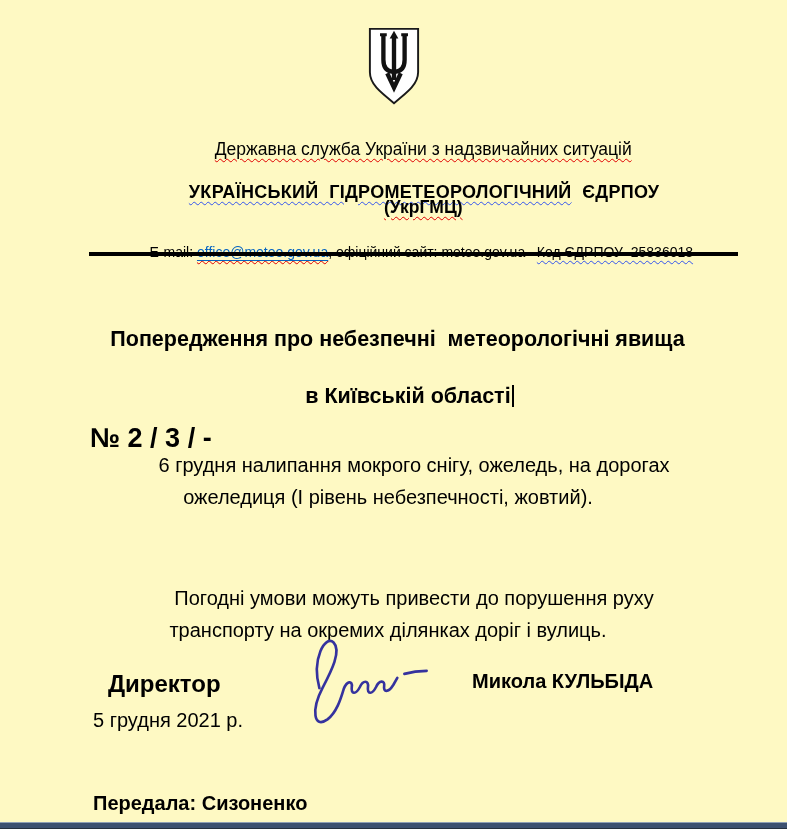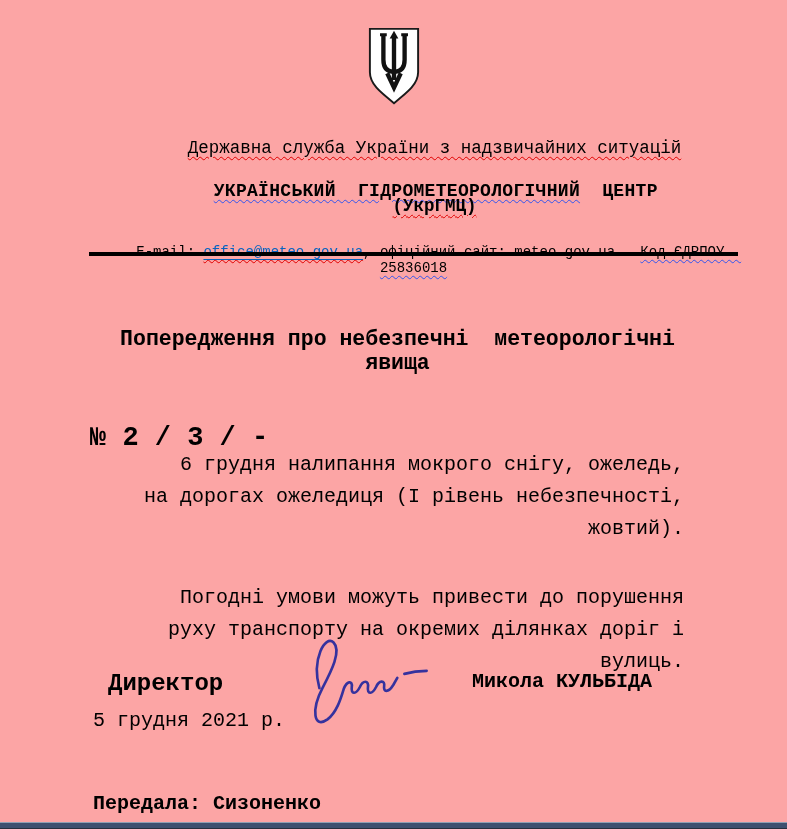--- a/index.html
+++ b/index.html
@@ -7,22 +7,22 @@
     --spell-red:#e00000;
     --grammar-blue:#3355ee;
     --ink:#35329e;
     --bar-blue:#3d5170;
     --text:#000;
   }
   html,body{margin:0;padding:0;background:#fff;}
   #page{
     position:relative;
     width:787px;height:829px;
-    background:#fca5a5;
-    font-family:Liberation Mono, monospace;
+    background:#fef9c3;
+    font-family:Liberation Sans, sans-serif;
     color:var(--text);
     overflow:hidden;
   }
   .abs{position:absolute;}
   .hdr{left:89px;width:649px;text-align:center;white-space:pre-wrap;}
   .emblem-wrap{top:26px;left:0;width:787px;display:flex;justify-content:center;}
   .parent-org{top:118px;font-size:17.5px;}
   .org-name{top:161px;font-size:18px;font-weight:bold;letter-spacing:.3px;}
   .org-abbr{top:176px;font-size:17.5px;font-weight:bold;}
   .addr1{top:211px;font-size:14px;}
@@ -47,21 +47,21 @@
     text-decoration-line:underline;
     text-decoration-style:solid;
     text-decoration-color:var(--link-blue);
     cursor:pointer;
   }
   .title{left:90px;width:615px;text-align:center;font-weight:bold;font-size:21.5px;white-space:pre-wrap;}
   .title1{top:327px;}
   .title2{top:359px;}
   .caret{display:inline-block;width:2px;height:22px;background:#000;vertical-align:-4px;margin-left:1px;}
   .doc-number{top:423px;left:90px;width:615px;text-align:left;font-weight:bold;font-size:27px;}
-  .para{left:92px;width:592px;font-size:20px;line-height:32px;text-indent:52px;text-align:right;}
+  .para{left:92px;width:592px;font-size:20px;line-height:32px;text-indent:52px;text-align:center;}
   .para1{top:449px;}
   .para2{top:542px;margin-top:40px;}
   .sig-position{top:670px;left:108px;font-size:24px;font-weight:bold;}
   .sig-name{top:670px;left:472px;font-size:20px;font-weight:bold;}
   .sig-date{top:709px;left:93px;font-size:20px;}
   .signature-svg{top:630px;left:285px;width:172px;height:108px;}
   .transmitted{top:792px;left:93px;font-size:20px;font-weight:bold;}
   .bottom-bar{
     left:0;bottom:0;width:787px;height:7px;
     background:linear-gradient(to bottom,#8fa0b4 0 1px,var(--bar-blue) 1px 6px,#26313f 6px 7px);
@@ -84,35 +84,38 @@
       <path d="M32,5 L27.5,13 H36.5 Z" fill="#111111"></path>
       <path d="M17.5,9 H24.5 M39.5,9 H46.5" stroke="#111111" stroke-width="3"></path>
     </svg>
   </div>
 
   <div class="abs hdr parent-org">
     <span class="red-wavy">Державна служба України з надзвичайних ситуацій</span>
   </div>
 
   <div class="abs hdr org-name">
-    <span class="blue-wavy">УКРАЇНСЬКИЙ  ГІДРОМЕТЕОРОЛОГІЧНИЙ</span><span>  ЦЕНТР</span>
+    <span class="blue-wavy">УКРАЇНСЬКИЙ  ГІДРОМЕТЕОРОЛОГІЧНИЙ</span><span>  ЄДРПОУ</span>
   </div>
 
   <div class="abs hdr org-abbr">
     <span class="red-wavy">(УкрГМЦ)</span>
   </div>
 
 
   <div class="abs hdr addr2">
     <span>E-mail: </span><span class="red-wavy"><a class="email-link">office@meteo.gov.ua</a></span><span>, офіційний сайт: meteo.gov.ua   </span><span class="blue-wavy">Код ЄДРПОУ  25836018</span>
   </div>
 
   <div class="abs rule"></div>
 
   <div class="abs title title1">Попередження про небезпечні  метеорологічні явища</div>
+  <div class="abs title title2">
+    <span>в Київській області</span><span class="caret"></span>
+  </div>
 
   <div class="abs doc-number">№ 2 / 3 / -</div>
 
   <div class="abs para para1">6 грудня налипання мокрого снігу, ожеледь, на дорогах ожеледиця (І рівень небезпечності, жовтий).</div>
   <div class="abs para para2">Погодні умови можуть привести до порушення руху транспорту на окремих ділянках доріг і вулиць.</div>
 
   <div class="abs sig-position">Директор</div>
 
   <svg class="abs signature-svg" viewBox="0 0 170 106" aria-hidden="true">
     <g stroke="#35329e" stroke-width="2.6" fill="none" stroke-linecap="round" stroke-linejoin="round">

